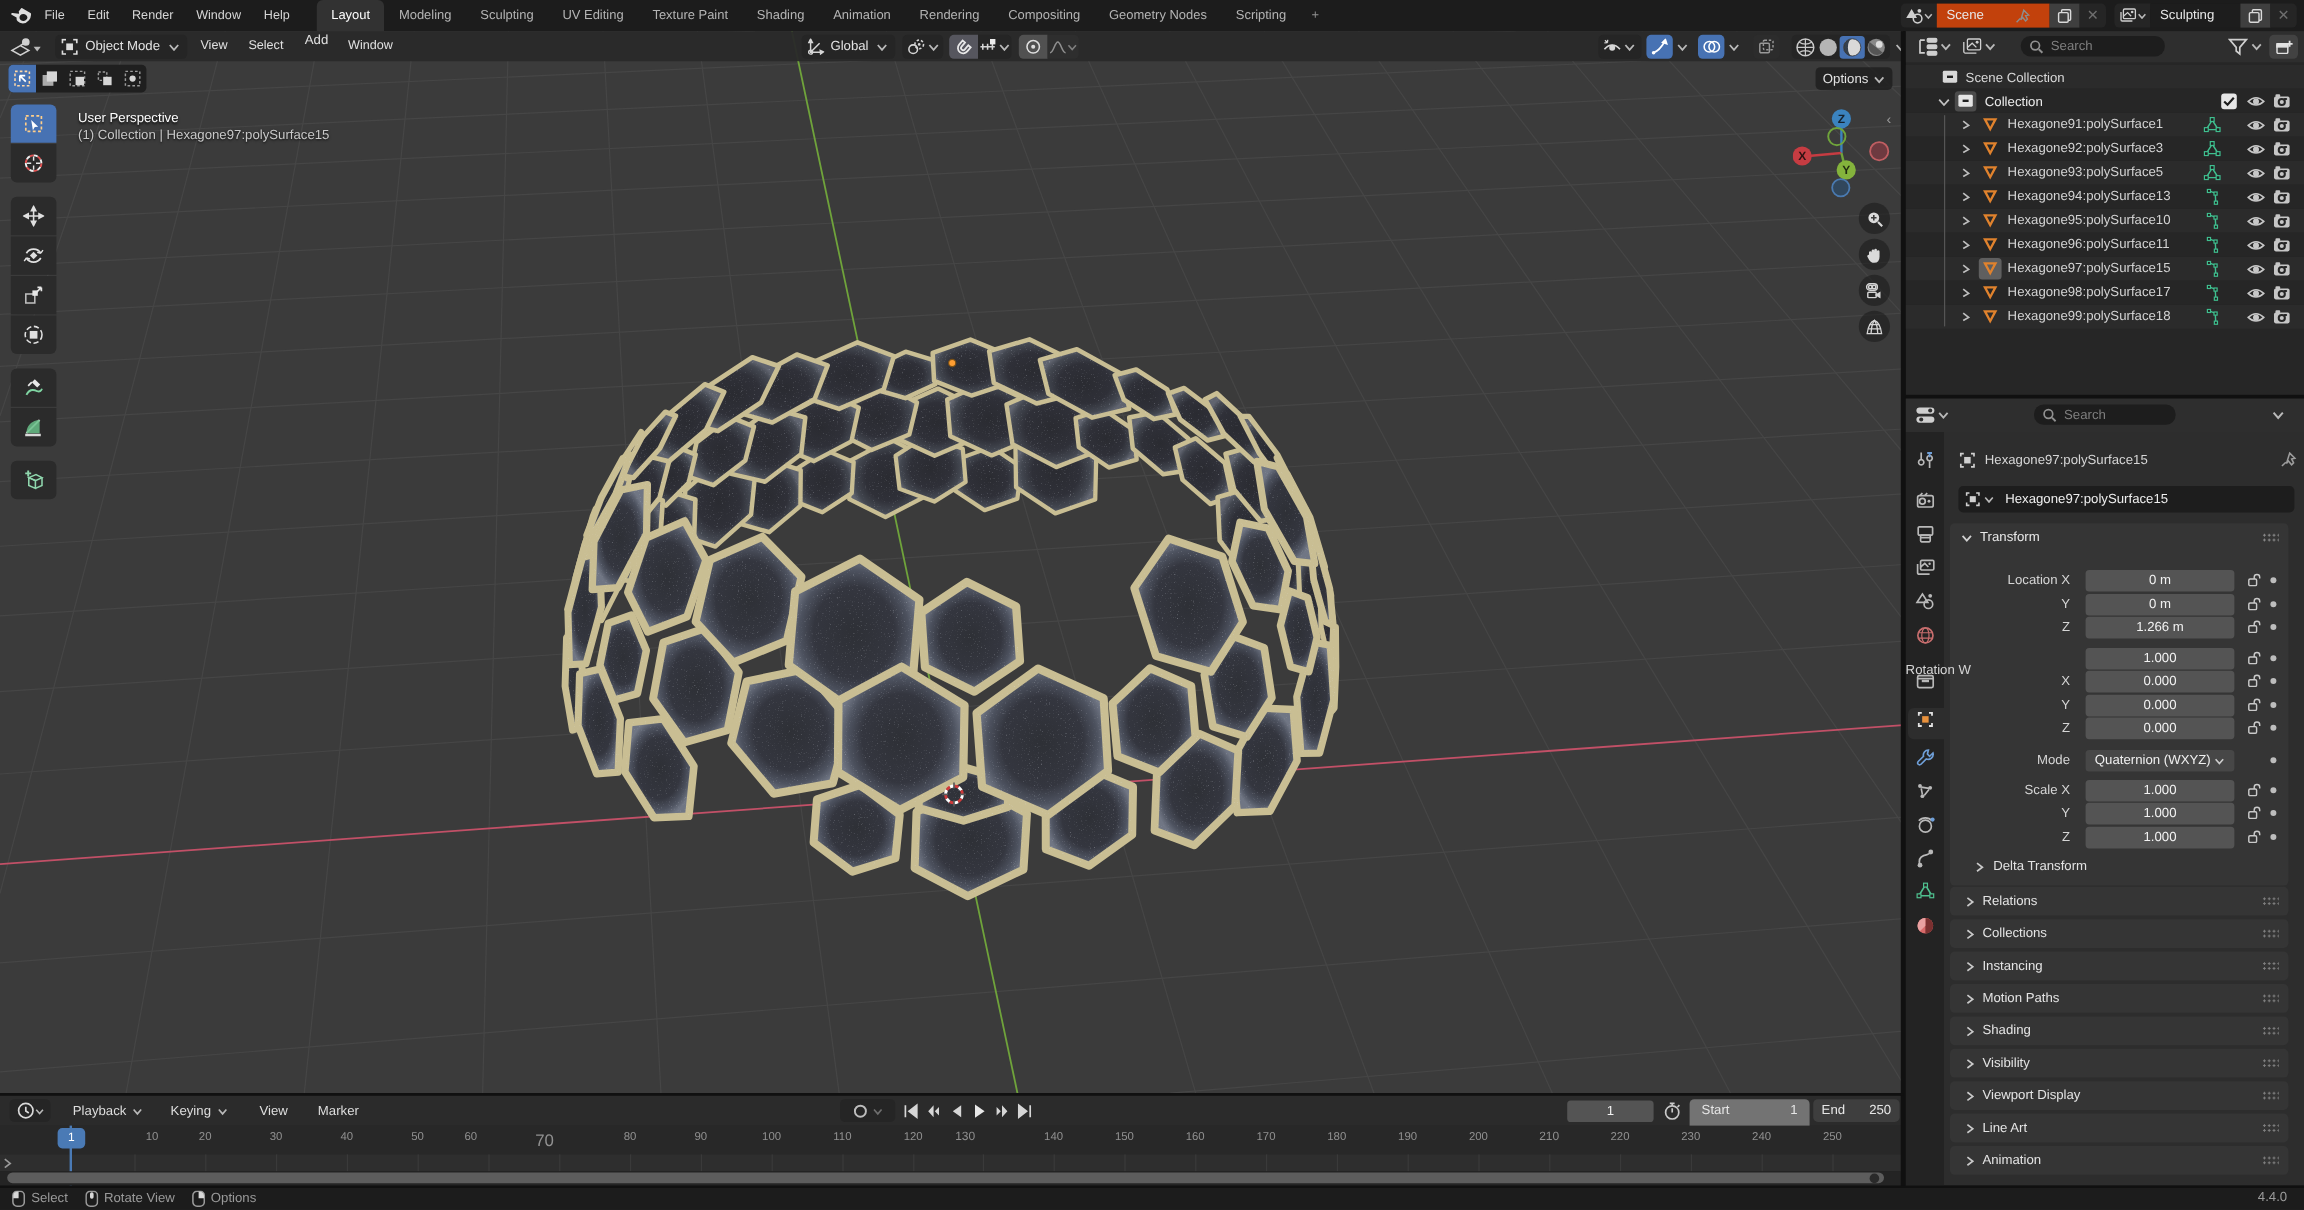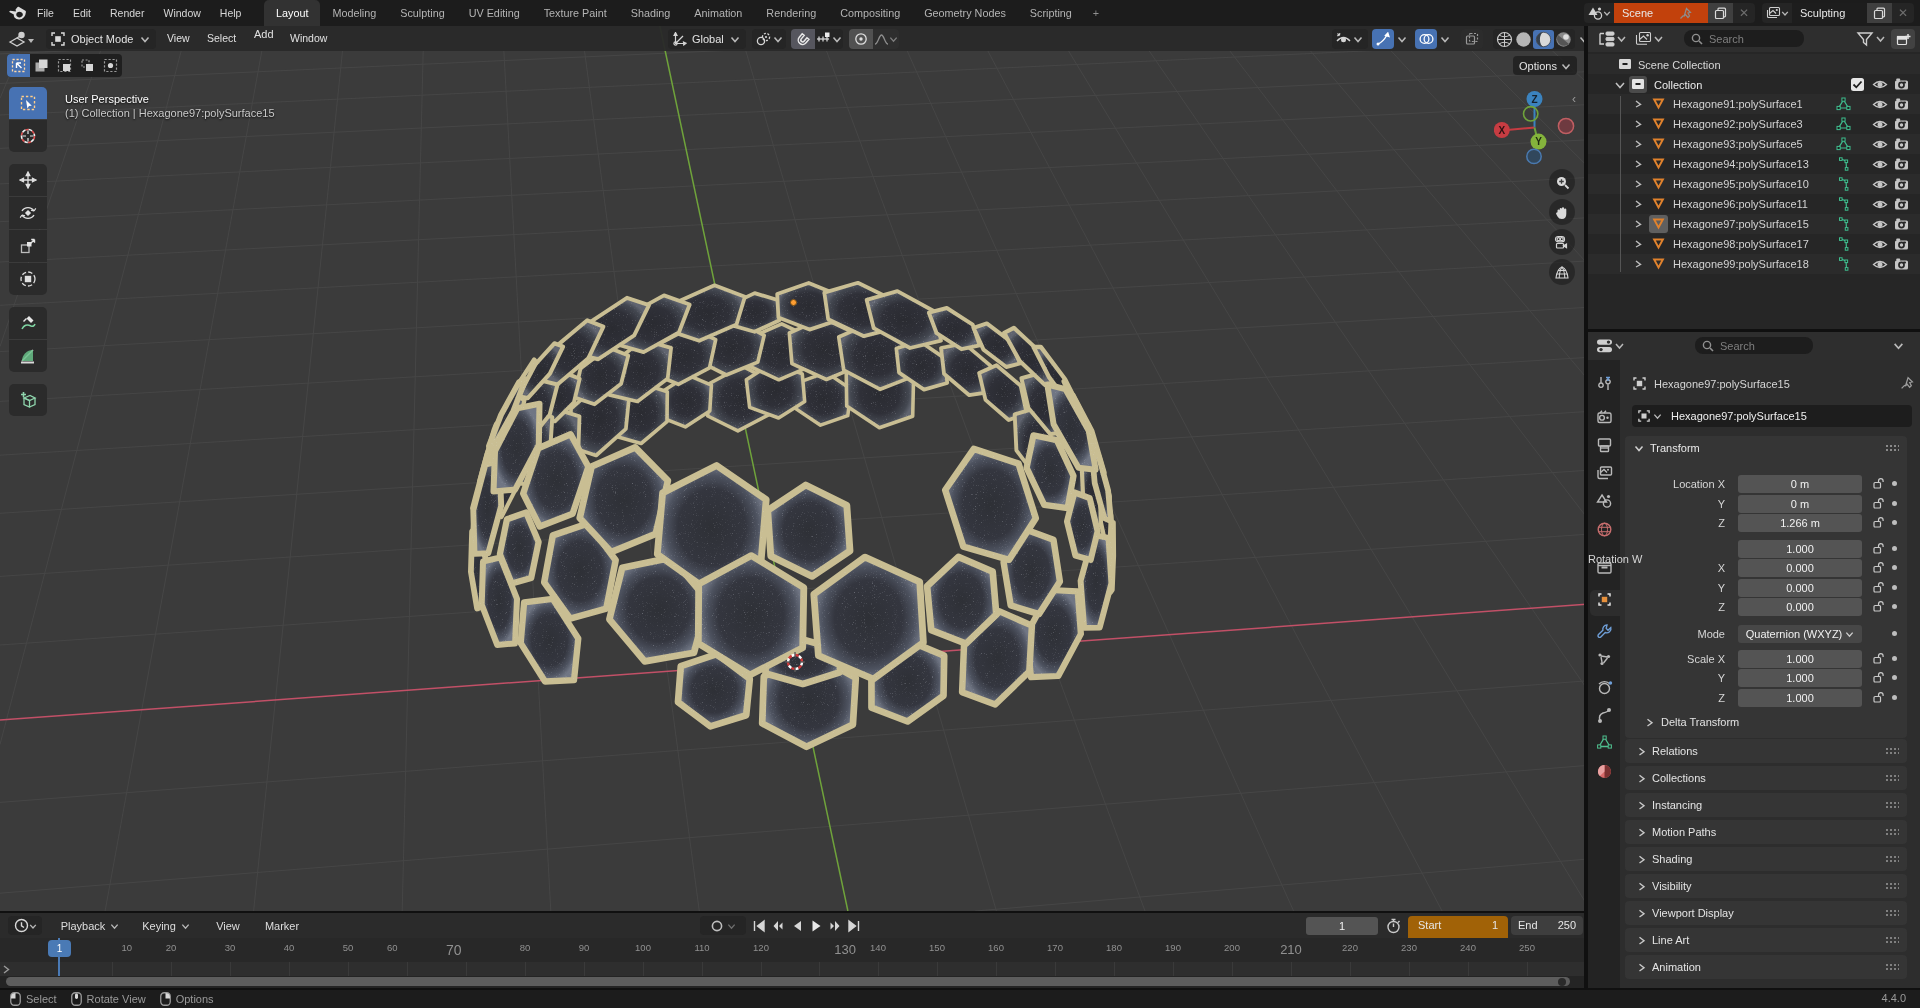--- a/index.html
+++ b/index.html
@@ -1294,50 +1294,50 @@
       <path d="M7 2 L11.5 7 L7 12 Z M6 7 L2.5 3.5 V10.5 Z" fill="#d6d6d6"></path>
     </svg>
 <svg class="abs" style="left:847px;top:6px" width="14" height="14" viewBox="0 0 14 14">
       <path d="M11.5 2 V12 M2 2 L8.5 7 L2 12 Z" fill="#d6d6d6" stroke="#d6d6d6" stroke-width="1.4"></path>
     </svg>
 <div class="abs field" style="left:1306px;top:4px;width:72px;height:18px;line-height:18px">1</div>
 <svg class="abs" style="left:1386px;top:5px" width="15" height="16" viewBox="0 0 15 16">
       <circle cx="7.5" cy="9" r="5.5" fill="none" stroke="#c9c9c9" stroke-width="1.4"></circle>
       <path d="M7.5 9 V5.5 M5.5 1.5 h4 M7.5 1.5 V3.5 M12 4.5 l1.5-1.5" stroke="#c9c9c9" stroke-width="1.4" fill="none"></path>
     </svg>
-<div class="abs" style="left:1408px;top:3px;width:100px;height:32px;background:#a16207;border-radius:4px;color:#e6e6e6">
+<div class="abs" style="left:1408px;top:3px;width:100px;height:32px;background:#737373;border-radius:4px;color:#e6e6e6">
       <span style="position:absolute;left:10px;top:3px">Start</span>
       <span style="position:absolute;right:10px;top:3px">1</span>
     </div>
 <div class="abs" style="left:1511px;top:3px;width:72px;height:19px;background:#3e3e3e;border-radius:4px;color:#e6e6e6">
       <span style="position:absolute;left:7px;top:3px">End</span>
       <span style="position:absolute;right:7px;top:3px">250</span>
     </div>
 <div class="abs" style="left:0;top:25px;width:1584px;height:24px;background:#282828"></div>
 <span class="abs" style="left:92px;top:29px;width:40px;text-align:right;color:#909090;font-size:9.5px">10</span>
 <span class="abs" style="left:151px;top:29px;width:40px;text-align:center;color:#909090;font-size:9.5px">20</span>
 <span class="abs" style="left:210px;top:29px;width:40px;text-align:center;color:#909090;font-size:9.5px">30</span>
 <span class="abs" style="left:269px;top:29px;width:40px;text-align:center;color:#909090;font-size:9.5px">40</span>
 <span class="abs" style="left:328px;top:29px;width:40px;text-align:center;color:#909090;font-size:9.5px">50</span>
 <span class="abs" style="left:387px;top:29px;width:40px;text-align:left;color:#909090;font-size:9.5px">60</span>
 <span class="abs" style="left:446px;top:29px;width:40px;color:#909090;font-size:14px">70</span>
 <span class="abs" style="left:505px;top:29px;width:40px;text-align:center;color:#909090;font-size:9.5px">80</span>
 <span class="abs" style="left:564px;top:29px;width:40px;text-align:center;color:#909090;font-size:9.5px">90</span>
 <span class="abs" style="left:623px;top:29px;width:40px;text-align:center;color:#909090;font-size:9.5px">100</span>
 <span class="abs" style="left:682px;top:29px;width:40px;text-align:center;color:#909090;font-size:9.5px">110</span>
 <span class="abs" style="left:741px;top:29px;width:40px;text-align:center;color:#909090;font-size:9.5px">120</span>
-<span class="abs" style="left:816px;top:29px;width:40px;text-align:right;color:#909090;font-size:13px">130</span>
+<span class="abs" style="left:796px;top:29px;width:40px;text-align:left;color:#909090;font-size:10px">130</span>
 <span class="abs" style="left:858px;top:29px;width:40px;text-align:center;color:#909090;font-size:9.5px">140</span>
 <span class="abs" style="left:917px;top:29px;width:40px;text-align:center;color:#909090;font-size:9.5px">150</span>
 <span class="abs" style="left:976px;top:29px;width:40px;text-align:center;color:#909090;font-size:9.5px">160</span>
 <span class="abs" style="left:1035px;top:29px;width:40px;text-align:center;color:#909090;font-size:9.5px">170</span>
 <span class="abs" style="left:1094px;top:29px;width:40px;text-align:center;color:#909090;font-size:9.5px">180</span>
 <span class="abs" style="left:1153px;top:29px;width:40px;text-align:center;color:#909090;font-size:9.5px">190</span>
 <span class="abs" style="left:1212px;top:29px;width:40px;text-align:center;color:#909090;font-size:9.5px">200</span>
-<span class="abs" style="left:1271px;top:29px;width:40px;text-align:center;color:#909090;font-size:13px">210</span>
+<span class="abs" style="left:1271px;top:29px;width:40px;text-align:center;color:#909090;font-size:10px">210</span>
 <span class="abs" style="left:1330px;top:29px;width:40px;text-align:center;color:#909090;font-size:9.5px">220</span>
 <span class="abs" style="left:1389px;top:29px;width:40px;text-align:center;color:#909090;font-size:9.5px">230</span>
 <span class="abs" style="left:1448px;top:29px;width:40px;text-align:center;color:#909090;font-size:9.5px">240</span>
 <span class="abs" style="left:1507px;top:29px;width:40px;text-align:center;color:#909090;font-size:9.5px">250</span>
 <div class="abs" style="left:0;top:49px;width:1584px;height:14px;background:#2e2e2e"></div>
 <div class="abs" style="left:112px;top:49px;width:1px;height:14px;background:#3a3a3a"></div>
 <div class="abs" style="left:171px;top:49px;width:1px;height:14px;background:#3a3a3a"></div>
 <div class="abs" style="left:230px;top:49px;width:1px;height:14px;background:#3a3a3a"></div>
 <div class="abs" style="left:289px;top:49px;width:1px;height:14px;background:#3a3a3a"></div>
 <div class="abs" style="left:348px;top:49px;width:1px;height:14px;background:#3a3a3a"></div>

